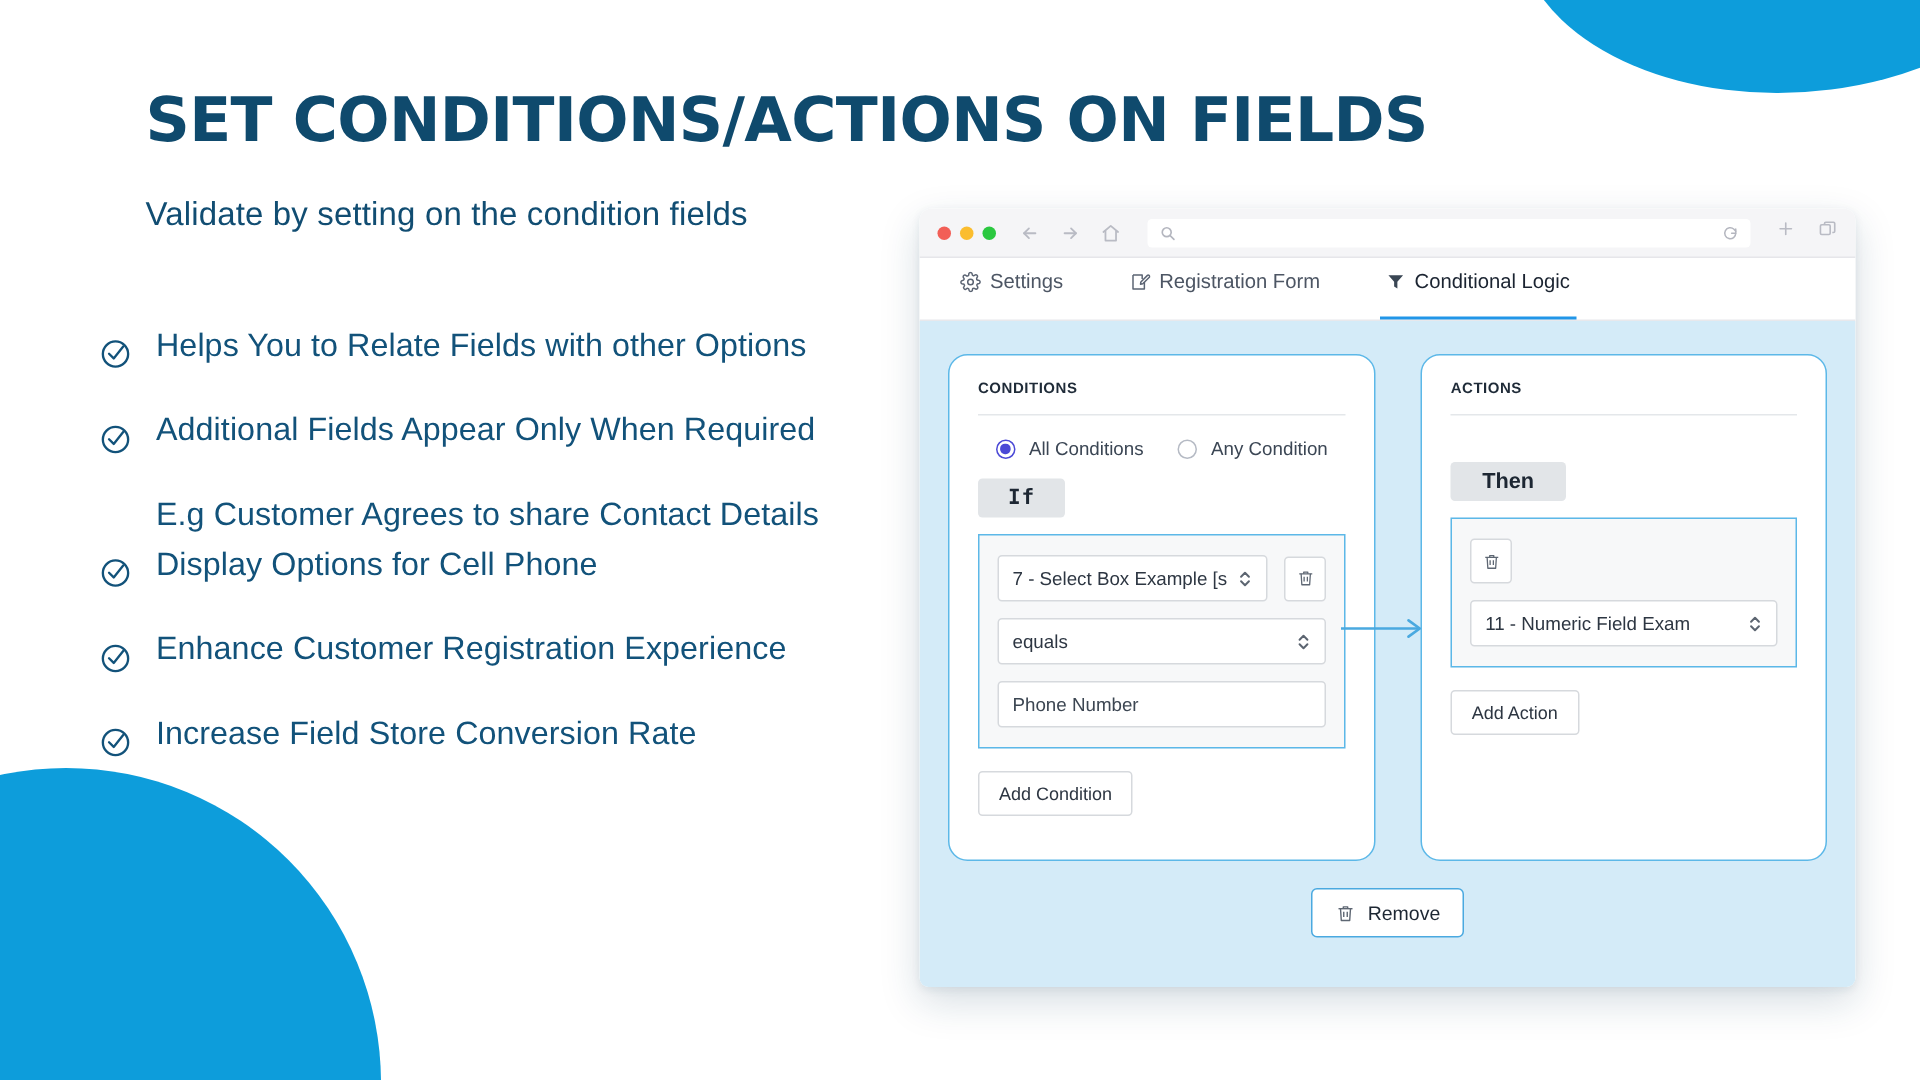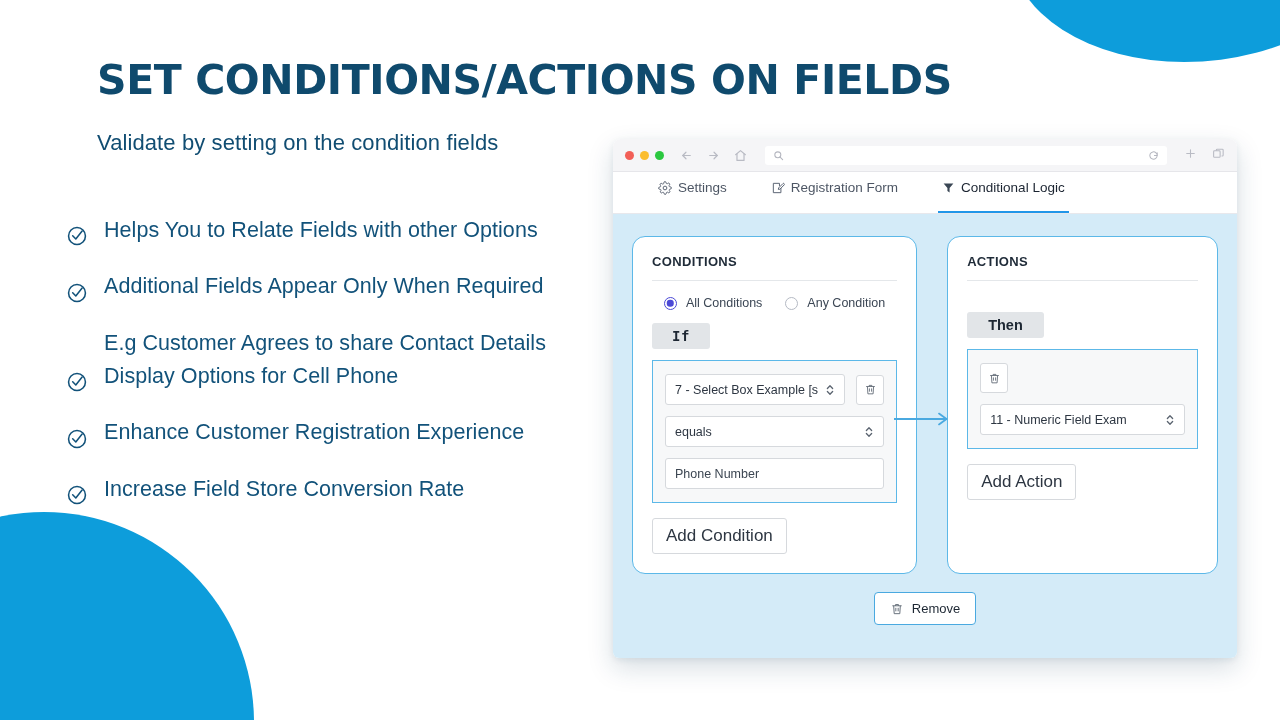--- a/index.html
+++ b/index.html
@@ -175,21 +175,21 @@
     color: #b9bbc4;
   }
 
   
   .tabbar {
     height: 42px;
     background: #ffffff;
     border-bottom: 1px solid #e8e8ec;
     display: flex;
     align-items: flex-end;
-    padding: 0 41px;
+    padding: 0 23px;
     flex: none;
   }
   .tab {
     display: flex;
     align-items: center;
     gap: 6px;
     height: 100%;
     padding: 0 4px 8px 4px;
     margin-right: 36px;
     font-size: 13.5px;
@@ -223,21 +223,21 @@
     flex: 1;
     background: #ffffff;
     border: 1.5px solid #5cb8e8;
     border-radius: 13px;
     padding: 17px 19px 17px 19px;
     min-height: 338px;
     position: relative;
   }
 
   .panel-title {
-    font-size: 13px;
+    font-size: 10px;
     font-weight: 700;
     letter-spacing: 0.35px;
     color: #1f2b38;
     padding-bottom: 11px;
     border-bottom: 1px solid #e4e7ea;
   }
 
   .radio-row {
     display: flex;
     align-items: center;
@@ -361,21 +361,21 @@
 
   .ghost-btn {
     display: inline-flex;
     align-items: center;
     gap: 7px;
     margin-top: 15px;
     padding: 7px 13px;
     border: 1px solid #d6d9dd;
     border-radius: 3px;
     background: #fff;
-    font-size: 17px;
+    font-size: 12px;
     color: #2d3642;
     cursor: pointer;
   }
 
   
   .connector {
     position: absolute;
     left: 262px;
     top: 176px;
     width: 60px;

